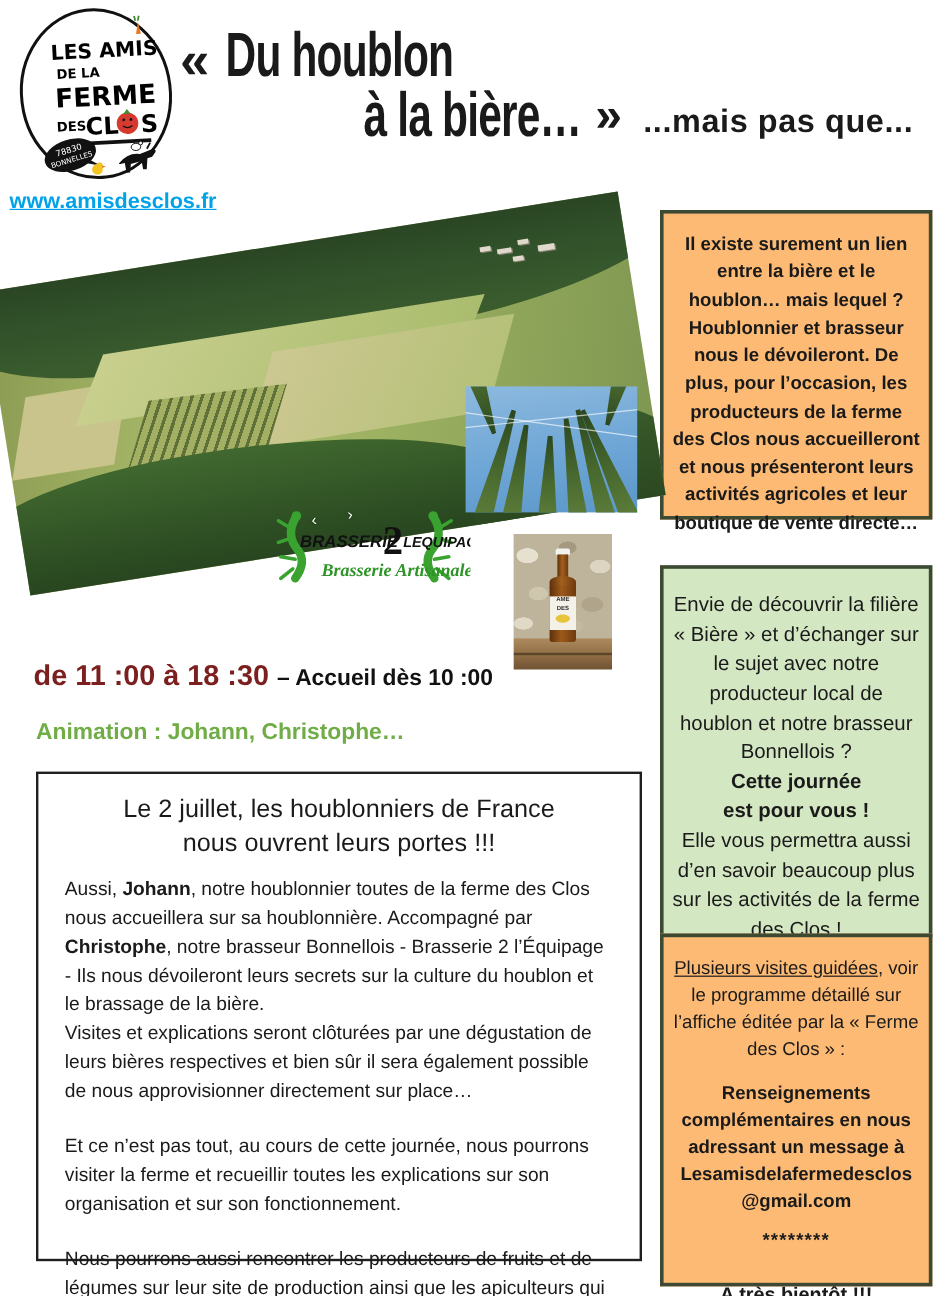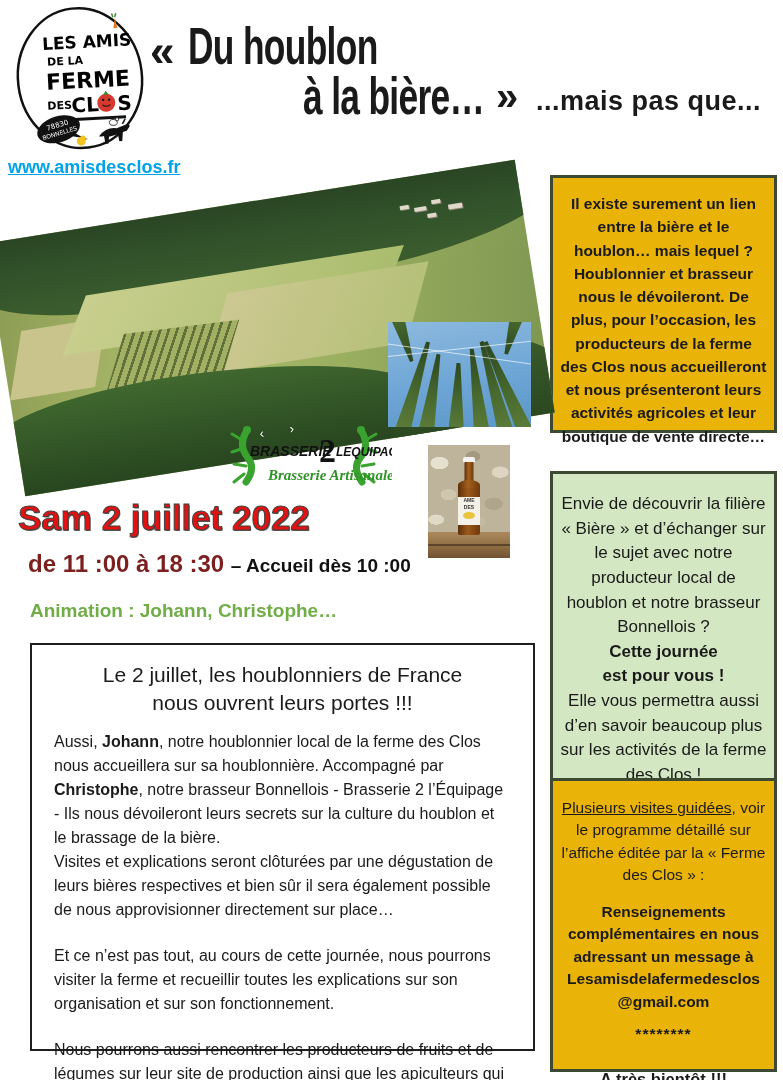--- a/index.html
+++ b/index.html
@@ -68,21 +68,21 @@
   .animation{position:absolute;left:30px;top:600px;font-size:19px;font-weight:bold;color:#70ad47;}
 
   
   .main-box{position:absolute;left:30px;top:643px;width:505px;height:408px;border:2px solid #1f1f1f;background:#fff;padding:16px 22px;}
   .main-heading{text-align:center;font-size:21px;line-height:1.35;margin-bottom:12px;}
   .main-box p{font-size:16px;line-height:1.5;margin:0 0 0 0;}
   .gap{height:22px;}
   b{font-weight:bold;}
 
   
-  .sbox{position:absolute;left:550px;width:227px;background:#eab308;border:3px solid #3c4a33;text-align:center;}
+  .sbox{position:absolute;left:550px;width:227px;background:#fdba74;border:3px solid #3c4a33;text-align:center;}
   .sbox1{top:175px;height:258px;padding:14px 7px;font-weight:bold;font-size:15.5px;line-height:1.5;}
   .sbox2{top:471px;height:310px;padding:18px 7px;font-size:17px;line-height:1.45;background:#d4e7c3;}
   .sbox3{top:778px;height:294px;padding:16px 8px;font-size:15.5px;line-height:1.45;}
   .sbox2 .boldline{font-weight:bold;}
   .sbox3 .u{text-decoration:underline;}
   .sbox3 .boldblock{font-weight:bold;margin-top:14px;}
   .sbox3 .stars{font-weight:bold;margin-top:10px;letter-spacing:1px;}
   .sbox3 .bye{font-weight:bold;margin-top:22px;font-size:16.5px;}
 </style>
 </head>
@@ -199,33 +199,32 @@
       <div class="neck"></div>
       <div class="shoulder"></div>
       <div class="bbody"></div>
       <div class="blabel">
         <div class="ltext">AME DES</div>
         <div class="ldot"></div>
       </div>
     </div>
   </div>
 
-  <div class="date">Sam 2 juillet 2022</div>
   <div class="time-line">
     <span class="time">de 11 :00 à 18 :30 </span>
     <span class="time-note">– Accueil dès 10 :00</span>
   </div>
   <div class="animation">Animation : Johann, Christophe…</div>
 
   <div class="main-box">
     <div class="main-heading">
       <div>Le 2 juillet, les houblonniers de France</div>
       <div>nous ouvrent leurs portes !!!</div>
     </div>
-    <p><span>Aussi, </span><b>Johann</b><span>, notre houblonnier local de la ferme des Clos nous accueillera sur sa houblonnière. Accompagné par </span><b>Christophe</b><span>, notre brasseur Bonnellois - Brasserie 2 l’Équipage - Ils nous dévoileront leurs secrets sur la culture du houblon et le brassage de la bière.</span></p>
+    <p><span>Aussi, </span><b>Johann</b><span>, notre houblonnier toutes de la ferme des Clos nous accueillera sur sa houblonnière. Accompagné par </span><b>Christophe</b><span>, notre brasseur Bonnellois - Brasserie 2 l’Équipage - Ils nous dévoileront leurs secrets sur la culture du houblon et le brassage de la bière.</span></p>
     <p>Visites et explications seront clôturées par une dégustation de leurs bières respectives et bien sûr il sera également possible de nous approvisionner directement sur place…</p>
     <div class="gap"></div>
     <p>Et ce n’est pas tout, au cours de cette journée, nous pourrons visiter la ferme et recueillir toutes les explications sur son organisation et sur son fonctionnement.</p>
     <div class="gap"></div>
     <p>Nous pourrons aussi rencontrer les producteurs de fruits et de légumes sur leur site de production ainsi que les apiculteurs qui nous accueilleront dans leur miellerie.</p>
   </div>
 
   <div class="sbox sbox1">
     <span>Il existe surement un lien entre la bière et le houblon… mais lequel ? Houblonnier et brasseur nous le dévoileront. De plus, pour l’occasion, les producteurs de la ferme des Clos nous accueilleront et nous présenteront leurs activités agricoles et leur boutique de vente directe…</span>
   </div>

